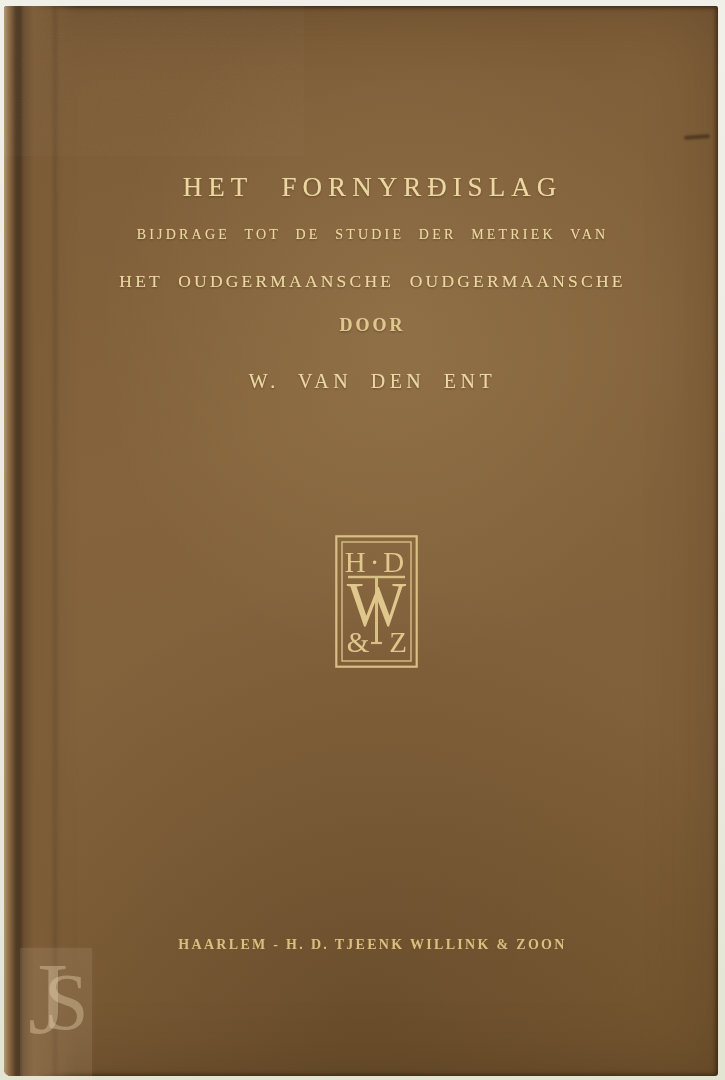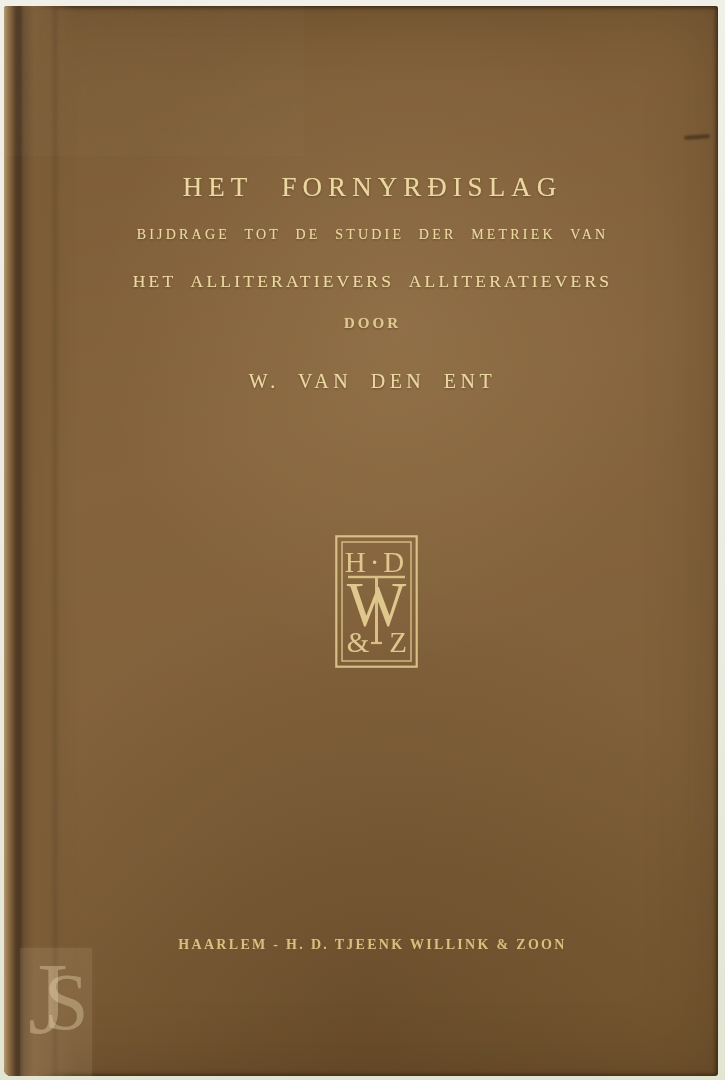--- a/index.html
+++ b/index.html
@@ -51,21 +51,21 @@
     position:absolute;left:30px;right:7px;
     text-align:center;
     color:#ecd79f;
     filter:blur(0.3px);
     text-shadow:0 0 1px rgba(255,240,200,0.45), 0 1px 2px rgba(55,36,14,0.55);
     white-space:nowrap;
   }
   .title{top:166px;font-size:27px;letter-spacing:6px;word-spacing:16px;}
   .subtitle1{top:221px;font-size:14px;letter-spacing:3.2px;word-spacing:8px;}
   .subtitle2{top:265px;font-size:17.5px;letter-spacing:3.2px;word-spacing:8px;}
-  .door{top:309px;font-size:15px;letter-spacing:3px;font-weight:bold;color:#e0c88d;}
+  .door{top:309px;font-size:18px;letter-spacing:3px;font-weight:bold;color:#e0c88d;}
   .author{top:364px;font-size:20px;letter-spacing:4.5px;word-spacing:9px;}
   .imprint{
     top:931px;font-size:14px;letter-spacing:2.3px;font-weight:bold;
     color:#d8c083;filter:blur(0.55px);
     text-shadow:0 0 2px rgba(120,88,40,0.8);
   }
   
   .device{
     position:absolute;left:331px;top:529px;width:83px;height:133px;
     filter:blur(0.25px);
@@ -100,21 +100,21 @@
   <div class="book">
 
     <div class="spine"></div>
     <div class="spine-groove2"></div>
     <div class="scratch"></div>
 
     <div class="goldtext title">HET FORNYRÐISLAG</div>
 
     <div class="goldtext subtitle1">BIJDRAGE TOT DE STUDIE DER METRIEK VAN</div>
 
-    <div class="goldtext subtitle2">HET ALLITERATIEVERS ALLITERATIEVERS</div>
+    <div class="goldtext subtitle2">HET OUDGERMAANSCHE OUDGERMAANSCHE</div>
 
     <div class="goldtext door">DOOR</div>
 
     <div class="goldtext author">W. VAN DEN ENT</div>
 
     <svg class="device" viewBox="0 0 83 133">
       <rect x="1.3" y="1.3" width="80.4" height="130.4" fill="none" stroke="#d8bf85" stroke-width="2.2"></rect>
       <rect x="7" y="7" width="69" height="119" fill="none" stroke="#d8bf85" stroke-width="1.4"></rect>
 
       <text x="41.5" y="36.5" font-size="29" text-anchor="middle" letter-spacing="4">H·D</text>

